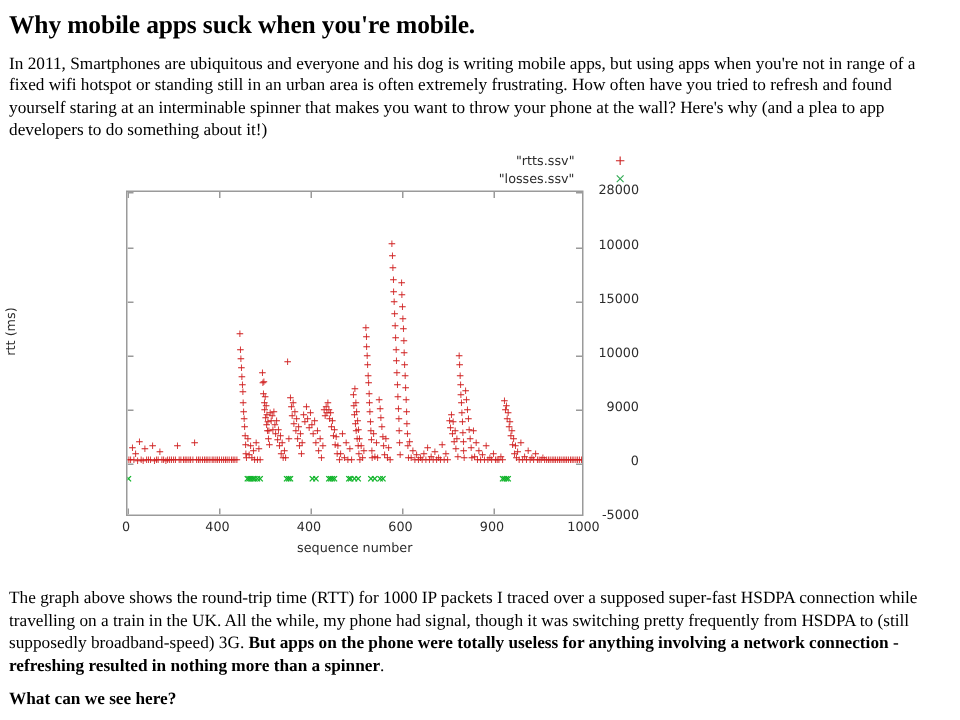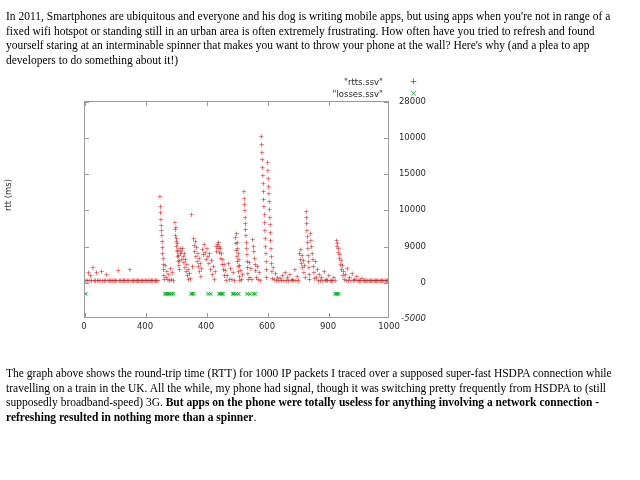--- a/index.html
+++ b/index.html
@@ -167,26 +167,28 @@
     font-family: "DejaVu Sans", sans-serif;
   }
   .pt.r { color: #d02020; }
   .pt.g { color: #12b52c; font-weight: bold; }
 </style>
 </head>
 <body>
 
 <div class="page">
 
+  <h1 class="page-title">Why mobile apps suck when you're mobile.</h1>
 
   <p class="body-text">In 2011, Smartphones are ubiquitous and everyone and his dog is writing mobile apps, but using apps when you're not in range of a fixed wifi hotspot or standing still in an urban area is often extremely frustrating. How often have you tried to refresh and found yourself staring at an interminable spinner that makes you want to throw your phone at the wall? Here's why (and a plea to app developers to do something about it!)</p>
 
   <div class="chart-wrap">
 
     <div class="yaxis-label">rtt (ms)</div>
+    <div class="xaxis-label">sequence number</div>
 
     <div class="plot-frame">
       <div class="pts-layer" id="ticks-layer">
           <div class="ytick-mark" style="top: 180.833px;"></div>
           <div class="ytick-mark right" style="top: 180.833px;"></div>
           <div class="ytick-mark" style="top: 144.667px;"></div>
           <div class="ytick-mark right" style="top: 144.667px;"></div>
           <div class="ytick-mark" style="top: 108.5px;"></div>
           <div class="ytick-mark right" style="top: 108.5px;"></div>
           <div class="ytick-mark" style="top: 72.3333px;"></div>
@@ -609,21 +611,21 @@
           <div class="pt g" style="left: 168.36px; top: 191.683px;">×</div>
           <div class="pt g" style="left: 170.19px; top: 191.683px;">×</div>
           <div class="pt g" style="left: 250.1px; top: 191.683px;">×</div>
           <div class="pt g" style="left: 251.32px; top: 191.683px;">×</div>
           <div class="pt g" style="left: 252.54px; top: 191.683px;">×</div>
           <div class="pt g" style="left: 253.76px; top: 191.683px;">×</div>
         </div>
     </div>
 
     <div id="ylabels">
-        <div class="ytick-label" style="top: 246px; font-style: italic;">-5000</div>
+        <div class="ytick-label" style="top: 246px;">-5000</div>
         <div class="ytick-label" style="top: 209.833px;">0</div>
         <div class="ytick-label" style="top: 173.667px;">9000</div>
         <div class="ytick-label" style="top: 137.5px;">10000</div>
         <div class="ytick-label" style="top: 101.333px;">15000</div>
         <div class="ytick-label" style="top: 65.1667px;">10000</div>
         <div class="ytick-label" style="top: 29px;">28000</div>
       </div>
     <div id="xlabels">
         <div class="xtick-label" style="left: 78px;">0</div>
         <div class="xtick-label" style="left: 139px;">400</div>
@@ -640,14 +642,15 @@
       </div>
       <div class="legend-row">
         <span class="legend-label">"losses.ssv"</span>
         <span class="legend-sym sym-cross">×</span>
       </div>
     </div>
   </div>
 
   <p class="body-text"><span>The graph above shows the round-trip time (RTT) for 1000 IP packets I traced over a supposed super-fast HSDPA connection while travelling on a train in the UK. All the while, my phone had signal, though it was switching pretty frequently from HSDPA to (still supposedly broadband-speed) 3G. </span><b>But apps on the phone were totally useless for anything involving a network connection - refreshing resulted in nothing more than a spinner</b><span>.</span></p>
 
+  <p class="question">What can we see here?</p>
 
 </div>
 
 </body></html>

